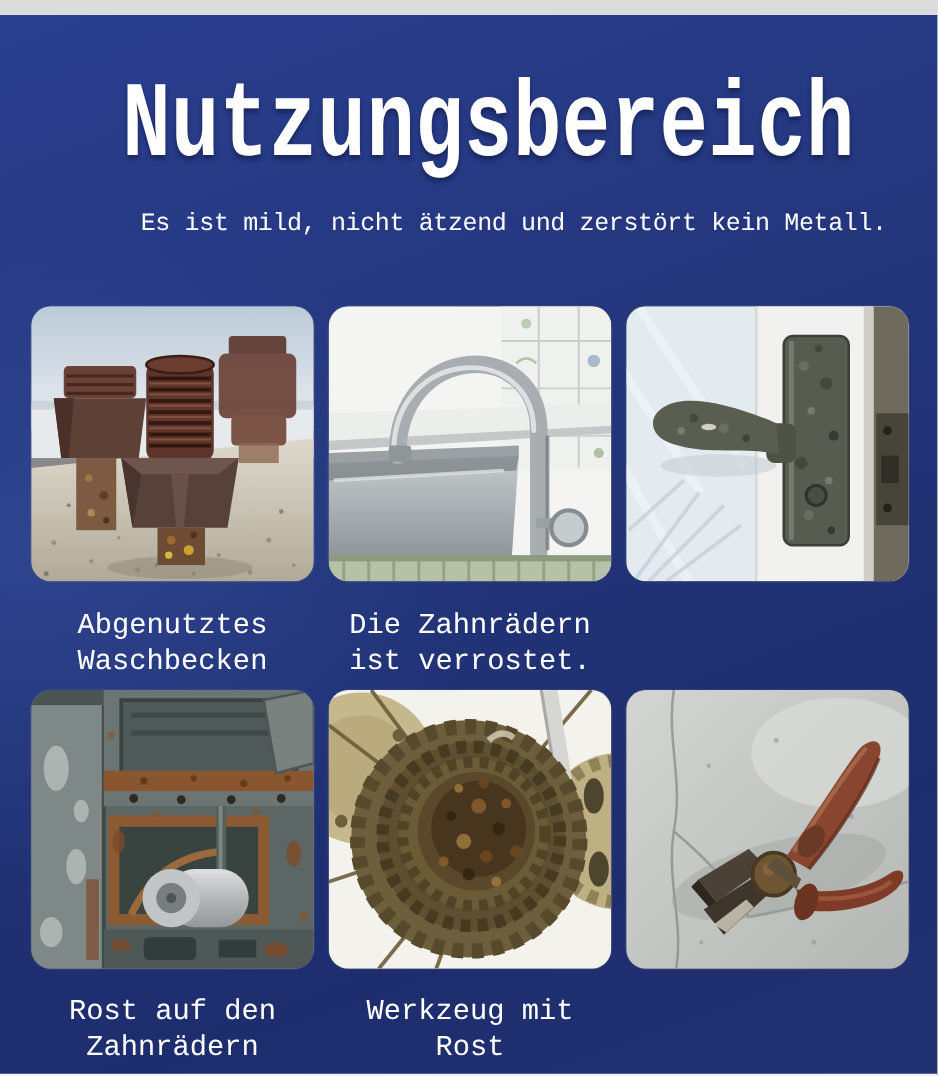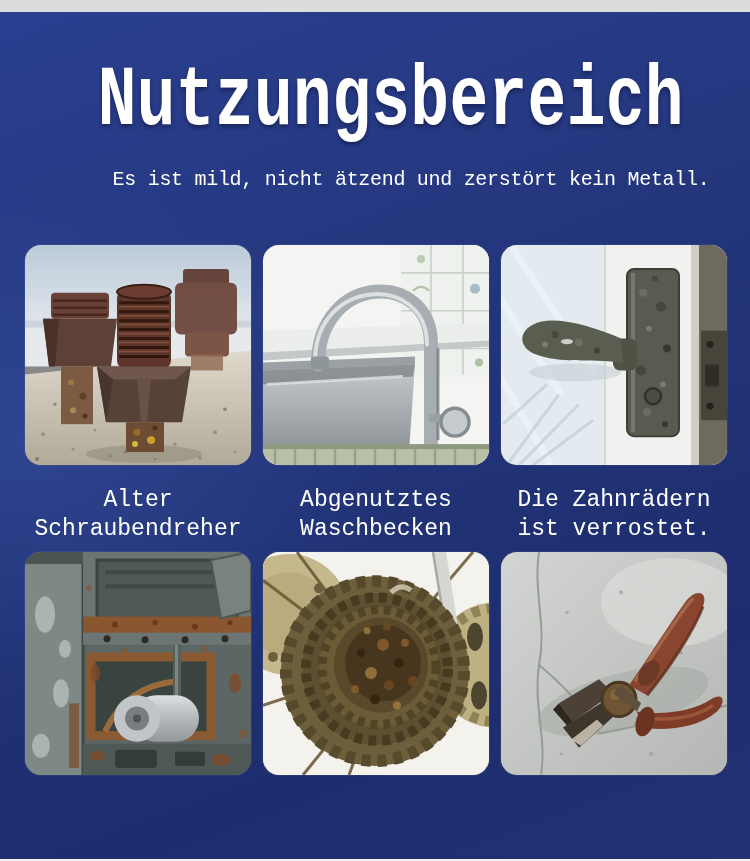--- a/index.html
+++ b/index.html
@@ -212,21 +212,20 @@
             <circle cx="78" cy="98" r="4" fill="#6e7263"></circle>
           <circle cx="96" cy="106" r="3" fill="#3a3e33"></circle>
             <circle cx="44" cy="100" r="3" fill="#7e8272"></circle>
         </g>
         <ellipse cx="66" cy="97" rx="6" ry="2.6" fill="#dadcd3" opacity=".9"></ellipse>
       </svg>
     </div>
   </div>
 
   <div class="captions" id="captions-row1">
-    <div class="caption">Alter Schraubendreher</div>
     <div class="caption">Abgenutztes
 Waschbecken</div>
     <div class="caption">Die Zahnrädern
 ist verrostet.</div>
   </div>
 
   <div class="photos" id="photos-row2">
 
     <div class="photo">
       <svg viewBox="0 0 226 221" preserveAspectRatio="none" aria-hidden="true">
@@ -375,16 +374,19 @@
         <ellipse cx="148" cy="120" rx="9" ry="14" fill="#6a3a26" transform="rotate(35 148 120)"></ellipse>
         <path d="M136,158 C162,162 192,158 210,146 C222,138 226,148 216,158 C198,174 164,178 140,174 Z" fill="#7e3c28"></path>
         <path d="M142,164 C166,168 196,164 212,152" stroke="#a05a3c" stroke-width="3.5" fill="none" opacity=".85"></path>
         <ellipse cx="144" cy="168" rx="9" ry="15" fill="#6a3420" transform="rotate(18 144 168)"></ellipse>
         <path d="M112,140 L136,158 L140,150 L120,132 Z" fill="#5f503c"></path>
       </svg>
     </div>
   </div>
 
   <div class="captions" id="captions-row2">
+    <div class="caption">Rost auf den
+Zahnrädern</div>
+    <div class="caption">Werkzeug mit Rost</div>
   </div>
 
   <div class="bottom-strip"></div>
 </div>
 
 </body></html>

